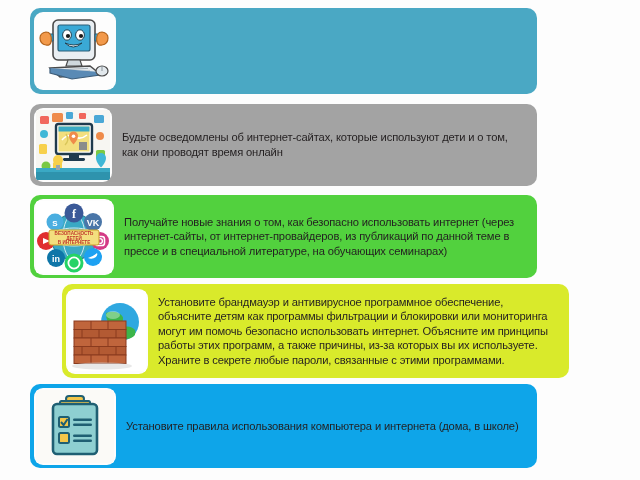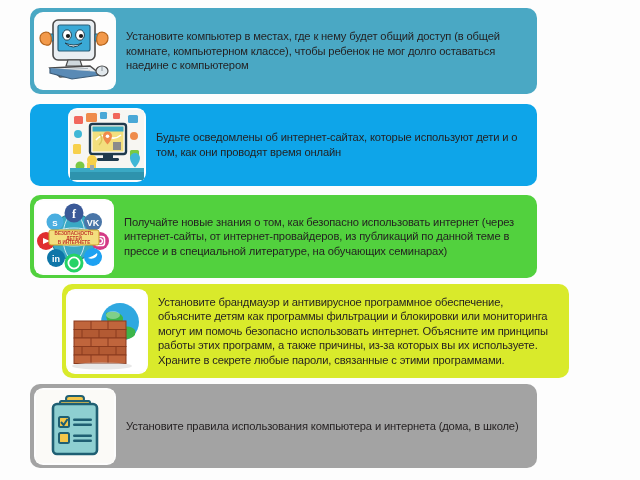--- a/index.html
+++ b/index.html
@@ -90,24 +90,23 @@
         <path d="M14 54 l40 -2 l10 8 l-40 3 z" fill="#e6ebef" stroke="#4a4a4a" stroke-width="1.4"></path>
         <path d="M18 56 l34 -1.6" stroke="#9aa6ad" stroke-width="0.8"></path>
         <path d="M20 58.5 l34 -1.6" stroke="#9aa6ad" stroke-width="0.8"></path>
         <path d="M22 61 l34 -1.6" stroke="#9aa6ad" stroke-width="0.8"></path>
         <path d="M14 54 l0 5 l22 6 l28 -4 l0 -3" fill="#5a8ab5" stroke="#3d5d7a" stroke-width="1.2"></path>
 
         <ellipse cx="66" cy="57" rx="6" ry="5" fill="#e2e8ec" stroke="#4a4a4a" stroke-width="1.2"></ellipse>
         <path d="M66 52 v5" stroke="#8a949b" stroke-width="1"></path>
       </svg>
     </div>
-    <div class="tip-text">Установите компьютер в местах, где к нему будет общий доступ (в общей комнате, компьютерном классе), чтобы ребенок не мог долго оставаться наедине с компьютером</div>
-  </div>
-
-  <div class="tip-row" id="row-2" style="background:#0ea5e9;padding-left:34px;">
+  </div>
+
+  <div class="tip-row" id="row-2" style="background:#a3a3a3;">
     <div class="tip-icon-frame">
       <svg class="icon-svg" width="74" height="70" viewBox="0 0 74 70" xmlns="http://www.w3.org/2000/svg">
         <rect x="0" y="0" width="74" height="70" fill="#f7f6f2"></rect>
 
         <rect x="4" y="6" width="9" height="8" rx="1.5" fill="#f1675c"></rect>
         <rect x="16" y="3" width="11" height="9" rx="1.5" fill="#ef8b4a"></rect>
         <circle cx="8" cy="24" r="4" fill="#3fb7d6"></circle>
         <rect x="3" y="34" width="8" height="10" rx="1.5" fill="#f7d04a"></rect>
         <circle cx="10" cy="56" r="4.5" fill="#7ac943"></circle>
         <rect x="17" y="52" width="9" height="9" rx="1.5" fill="#f7d04a"></rect>
@@ -201,21 +200,21 @@
           <path d="M23 47 v8.5 M40 47 v8.5"></path>
           <path d="M14 55.5 v8.5 M31 55.5 v8.5 M48 55.5 v8.5"></path>
           <path d="M23 64 v8.5 M40 64 v8.5"></path>
         </g>
         <ellipse cx="34" cy="75" rx="30" ry="3.6" fill="#d8d8d8" opacity="0.6"></ellipse>
       </svg>
     </div>
     <div class="tip-text">Установите брандмауэр и антивирусное программное обеспечение, объясните детям как программы фильтрации и блокировки или мониторинга могут им помочь безопасно использовать интернет. Объясните им принципы работы этих программ, а также причины, из-за которых вы их используете. Храните в секрете любые пароли, связанные с этими программами.</div>
   </div>
 
-  <div class="tip-row" id="row-5" style="background:#a3a3a3;justify-content:flex-end;">
+  <div class="tip-row" id="row-5" style="background:#0ea5e9;justify-content:flex-end;">
     <div class="tip-icon-frame">
       <svg class="icon-svg" width="78" height="73" viewBox="0 0 78 73" xmlns="http://www.w3.org/2000/svg">
         <rect x="0" y="0" width="78" height="73" fill="#fbfaf7"></rect>
 
         <rect x="30" y="6" width="18" height="6" rx="3" fill="#f3c64a" stroke="#1f5f73" stroke-width="2"></rect>
         <rect x="24" y="11" width="30" height="6" rx="1.5" fill="#f3c64a" stroke="#1f5f73" stroke-width="2"></rect>
 
         <rect x="17" y="14" width="44" height="50" rx="4" fill="#8ecfd1" stroke="#1f5f73" stroke-width="2.6"></rect>
 
         <rect x="23" y="27" width="10" height="10" rx="1.5" fill="#f3c64a" stroke="#1f5f73" stroke-width="2"></rect>

